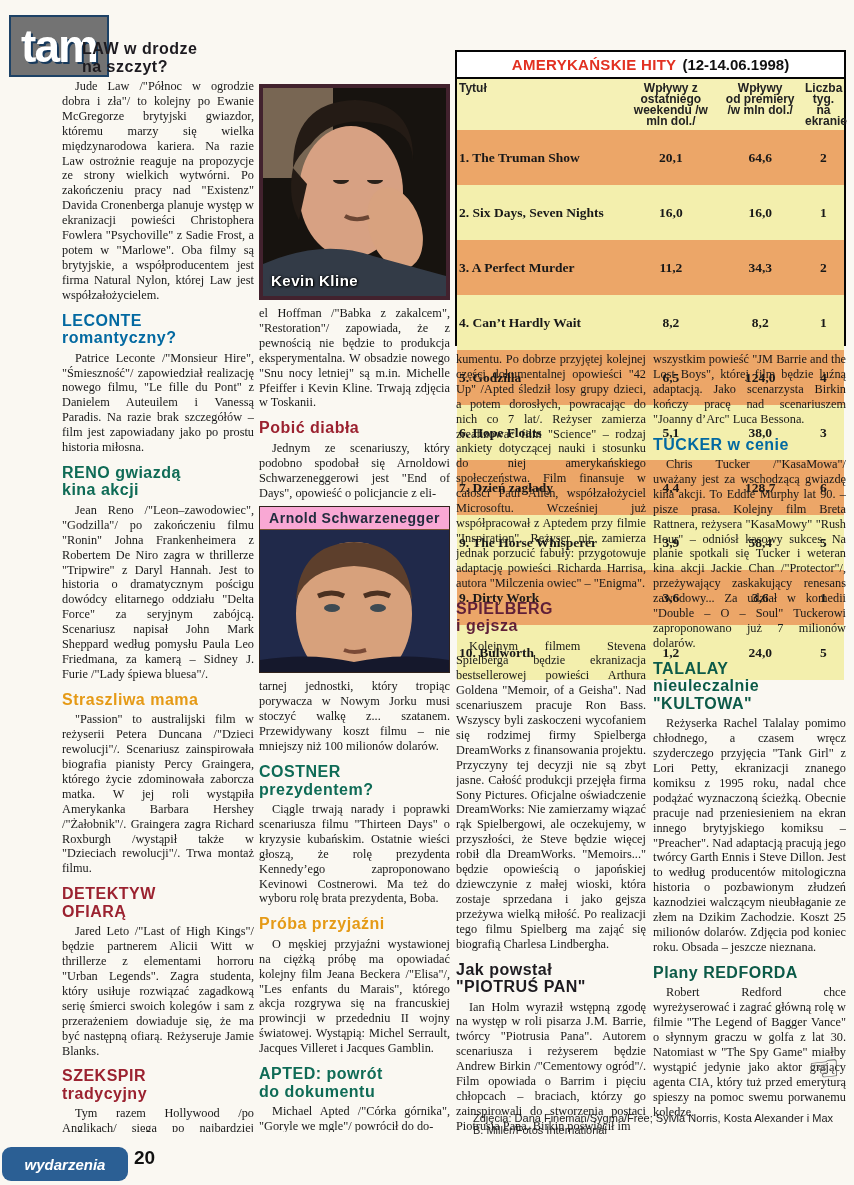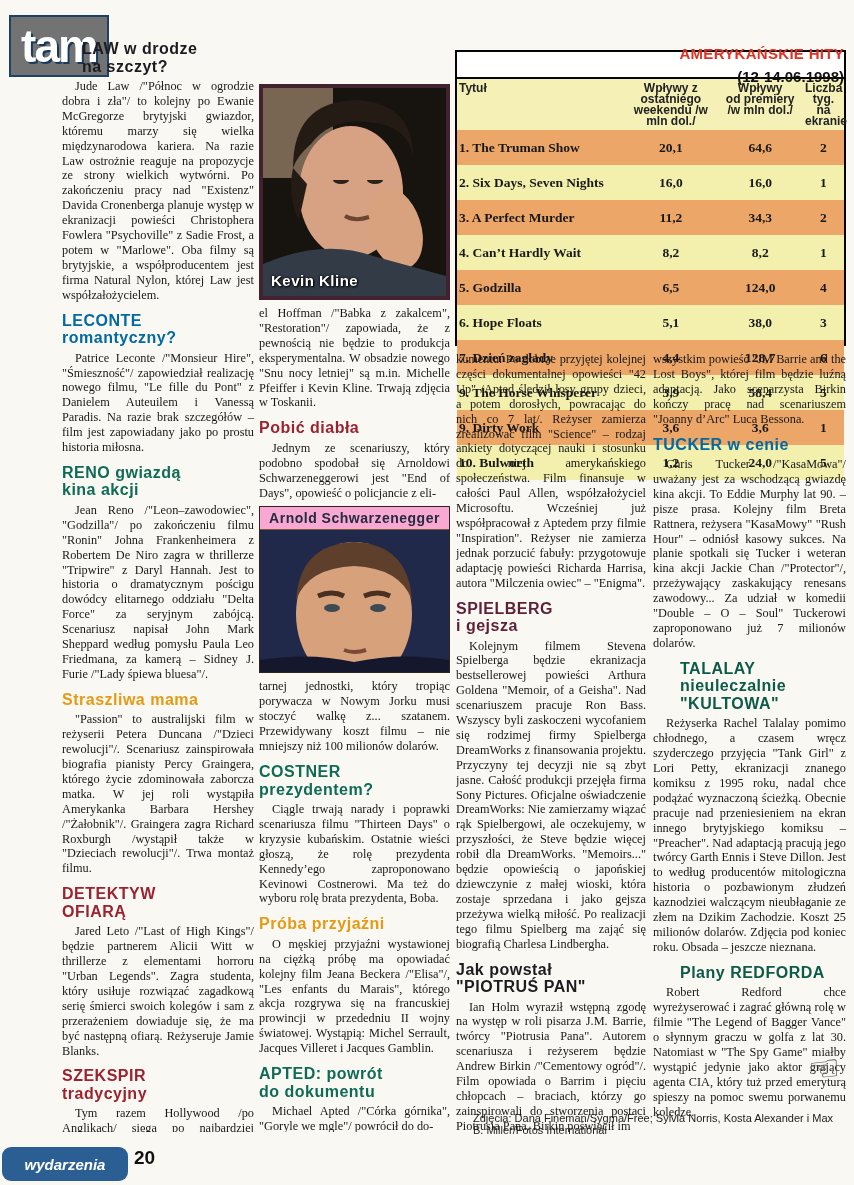--- a/index.html
+++ b/index.html
@@ -13,49 +13,49 @@
   
   .col{position:absolute;text-align:justify;font-size:12.3px;line-height:14.9px;overflow:hidden;}
   #col1{left:62px;top:40px;width:192px;height:1092px;}
   #col2{left:259px;top:84px;width:191px;height:1048px;}
   #col3{left:456px;top:352px;width:190px;height:780px;}
   #col4{left:653px;top:352px;width:193px;height:780px;}
   .hd{font-family:"Liberation Sans","DejaVu Sans",sans-serif;font-weight:bold;font-size:16px;
       line-height:17.5px;letter-spacing:.5px;margin:9px 0 4px;white-space:pre-line;}
   .hd:first-child{margin-top:0;padding-left:20px;}
   .h-black{color:#1d1b20;} .h-red{color:#0369a1;} .h-teal{color:#0f6b56;}
-  .h-gold{color:#e59a16;} .h-maroon{color:#9b2230;} .h-plum{color:#5f1f38;} .h-dteal{color:#0c5a48;margin-left:27px;}
+  .h-gold{color:#e59a16;} .h-maroon{color:#9b2230;} .h-plum{color:#5f1f38;} .h-dteal{color:#0c5a48;}
   .bd{margin:0 0 1px;text-indent:13px;}
   .noind{text-indent:0;}
   
   .photo-frame{border:4px solid #42222e;margin:0 0 6px;position:relative;line-height:0;}
   .photo-cap-overlay{position:absolute;left:8px;bottom:8px;font-family:"Liberation Sans","DejaVu Sans",sans-serif;
       font-weight:bold;font-size:15px;color:#fff;line-height:1;letter-spacing:.5px;
       text-shadow:1px 1px 2px #000,0 0 3px #000;}
   .photo2{border:1px solid #30221c;margin:6px 0;line-height:0;}
   .photo2 .capbar{background:#f9a8d4;height:22px;display:flex;align-items:center;justify-content:center;
       font-family:"Liberation Sans","DejaVu Sans",sans-serif;font-weight:bold;font-size:14px;
       color:#222c3e;letter-spacing:.5px;line-height:1;border-bottom:1px solid #7a5633;}
   
   .hits{position:absolute;left:455px;top:50px;width:391px;height:296px;border:2px solid #050505;
         background:#f3efad;box-sizing:border-box;}
   .hits-title{background:#fff;border-bottom:2px solid #050505;height:25px;display:flex;
-        align-items:flex-end;justify-content:center;gap:6px;
-        font-family:"Liberation Sans","DejaVu Sans",sans-serif;font-weight:bold;font-size:15px;flex-direction:column;}
+        align-items:center;justify-content:center;gap:6px;
+        font-family:"Liberation Sans","DejaVu Sans",sans-serif;font-weight:bold;font-size:15px;}
   .hits-title .t-red{color:#e23122;letter-spacing:.3px;}
   .hits-title .t-date{color:#111;}
   table.hitgrid{border-collapse:collapse;width:100%;table-layout:fixed;}
   table.hitgrid th{font-family:"Liberation Sans","DejaVu Sans",sans-serif;font-weight:bold;
         font-size:12px;line-height:11px;color:#222;padding:4px 2px 3px;white-space:pre-line;
         background:#f5f1b6;vertical-align:top;}
   th.th-title{text-align:left;padding-left:10px;width:44%;}
   th.th-wk{width:24%;text-align:center;}
   th.th-prem{width:22%;text-align:center;}
   th.th-weeks{width:10%;text-align:center;}
-  table.hitgrid td{font-size:13.5px;font-weight:bold;padding:10px 2px;line-height:15px;}
+  table.hitgrid td{font-size:13.5px;font-weight:bold;padding:20px 2px;line-height:15px;}
   td.c-title{text-align:left;padding-left:6px;}
   td.c-num{text-align:center;}
   table.hitgrid tbody tr:nth-child(odd){background:#eca668;}
   table.hitgrid tbody tr:nth-child(even){background:#f3efad;}
   
   .foot-box{position:absolute;left:2px;top:1147px;width:126px;height:34px;background:#2b5f94;
       display:flex;align-items:center;justify-content:center;border-radius:9px;}
   .foot-box span{font-family:"Liberation Sans","DejaVu Sans",sans-serif;font-weight:bold;
       font-style:italic;font-size:15px;color:#fff;}
   .page-num{position:absolute;left:134px;top:1147px;font-family:"Liberation Sans","DejaVu Sans",sans-serif;

